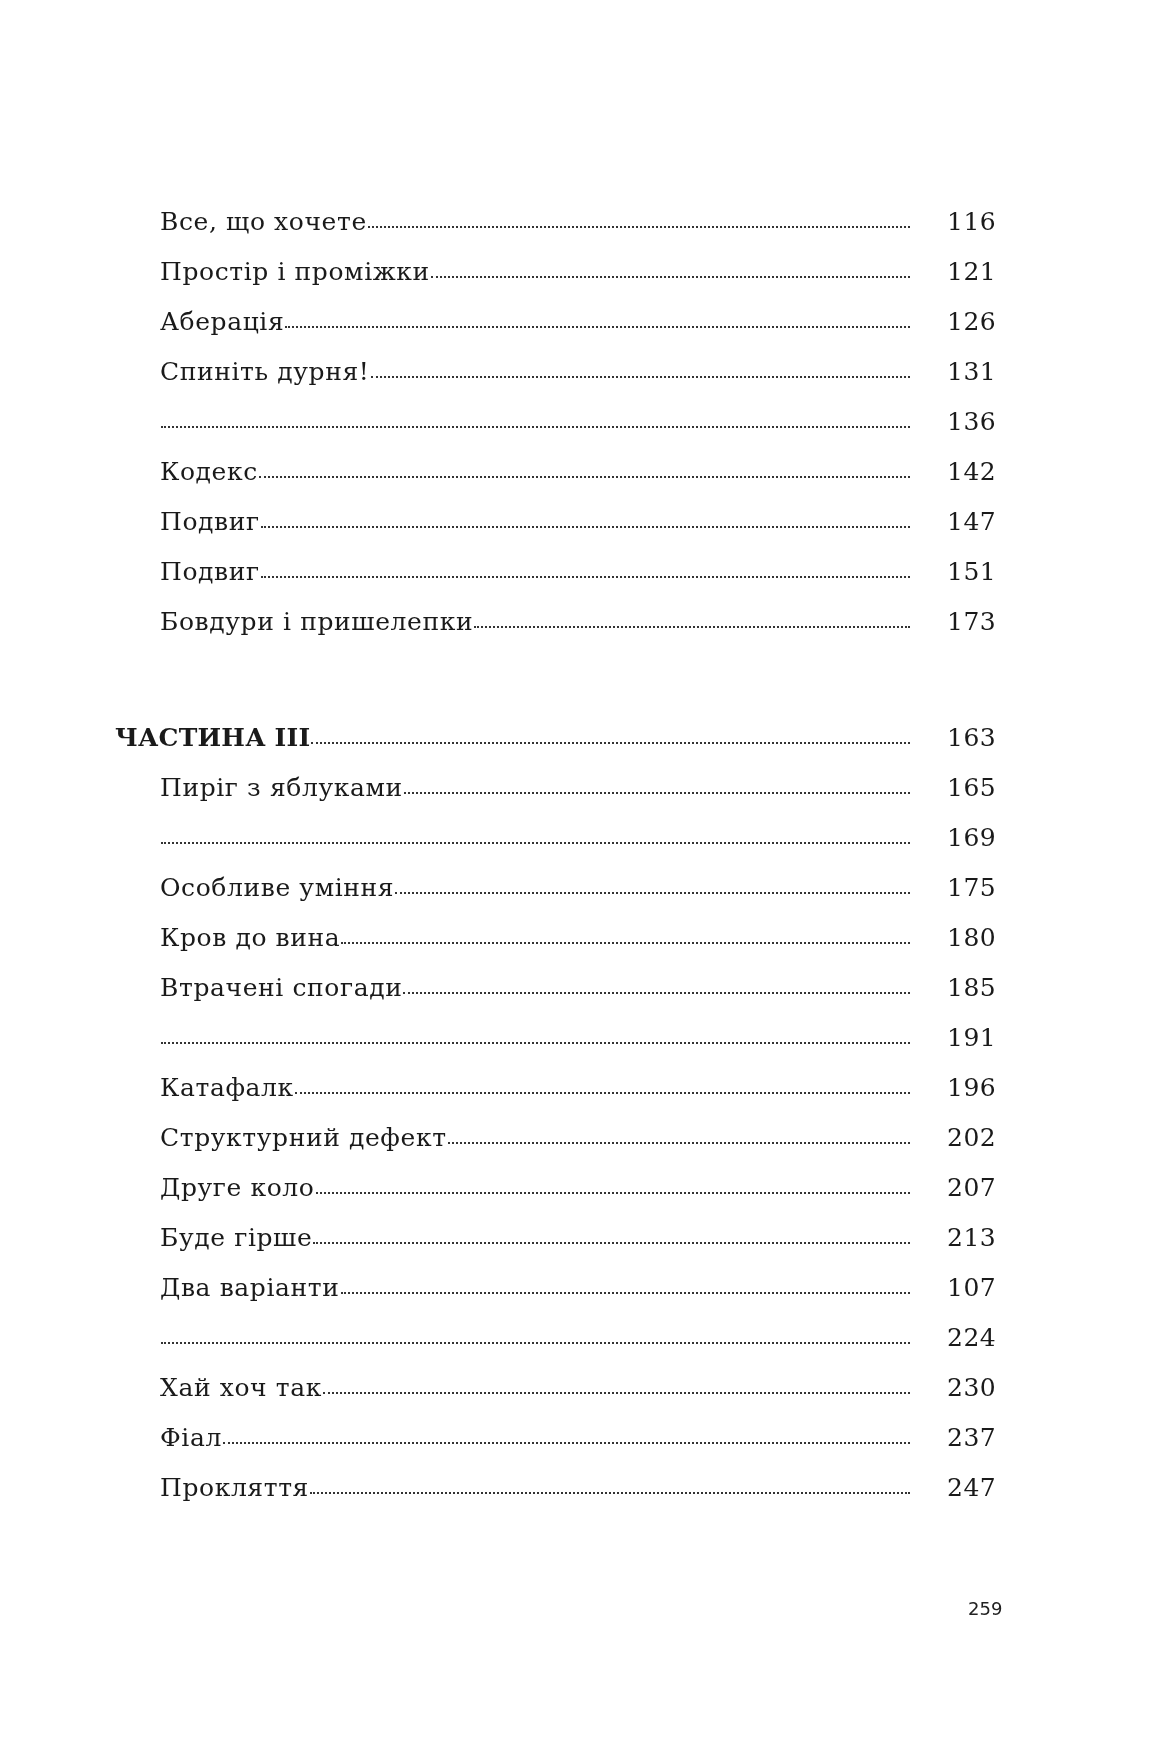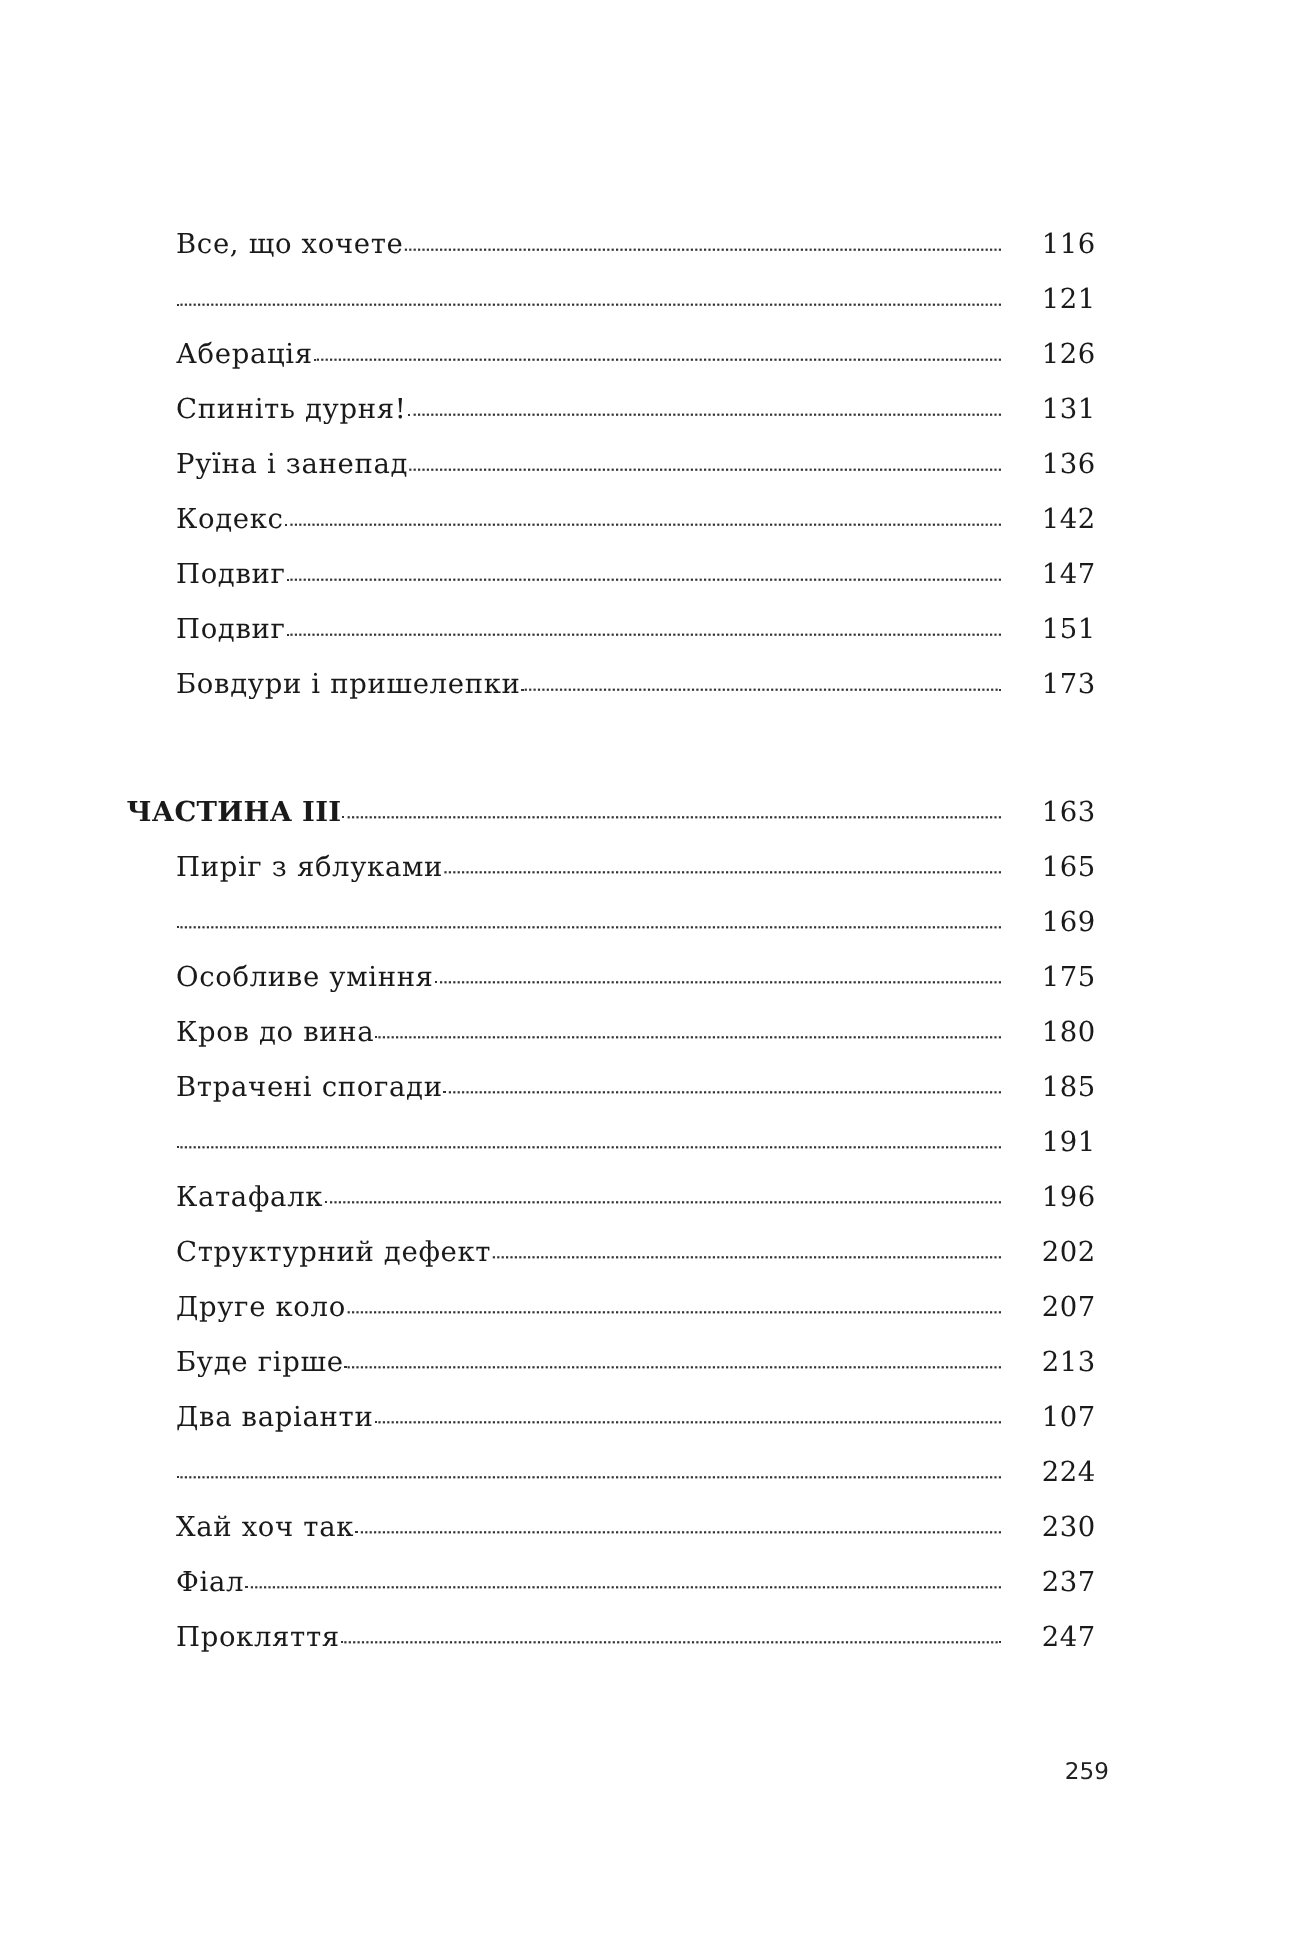--- a/index.html
+++ b/index.html
@@ -66,51 +66,51 @@
       white-space: nowrap;
       font-weight: normal;
       letter-spacing: 0.4px;
       margin-left: 36px;
     }
     .folio {
       position: absolute;
       left: 968px;
       top: 1598px;
       font-family: "DejaVu Sans", "Liberation Sans", sans-serif;
-      font-size: 21px;
+      font-size: 18px;
       color: #222;
     }
   </style>
 </head>
 <body>
 
 <div class="page">
   <div class="toc">
 
     <div class="toc-row entry" style="top:202px">
       <span class="toc-title">Все, що хочете</span>
       <span class="toc-leader"></span>
       <span class="toc-page">116</span>
     </div>
     <div class="toc-row entry" style="top:252px">
+      <span class="toc-title">Простір і проміжки</span>
       <span class="toc-leader"></span>
       <span class="toc-page">121</span>
     </div>
     <div class="toc-row entry" style="top:302px">
       <span class="toc-title">Аберація</span>
       <span class="toc-leader"></span>
       <span class="toc-page">126</span>
     </div>
     <div class="toc-row entry" style="top:352px">
       <span class="toc-title">Спиніть дурня!</span>
       <span class="toc-leader"></span>
       <span class="toc-page">131</span>
     </div>
     <div class="toc-row entry" style="top:402px">
-      <span class="toc-title">Руїна і занепад</span>
       <span class="toc-leader"></span>
       <span class="toc-page">136</span>
     </div>
     <div class="toc-row entry" style="top:452px">
       <span class="toc-title">Кодекс</span>
       <span class="toc-leader"></span>
       <span class="toc-page">142</span>
     </div>
     <div class="toc-row entry" style="top:502px">
       <span class="toc-title">Подвиг</span>

